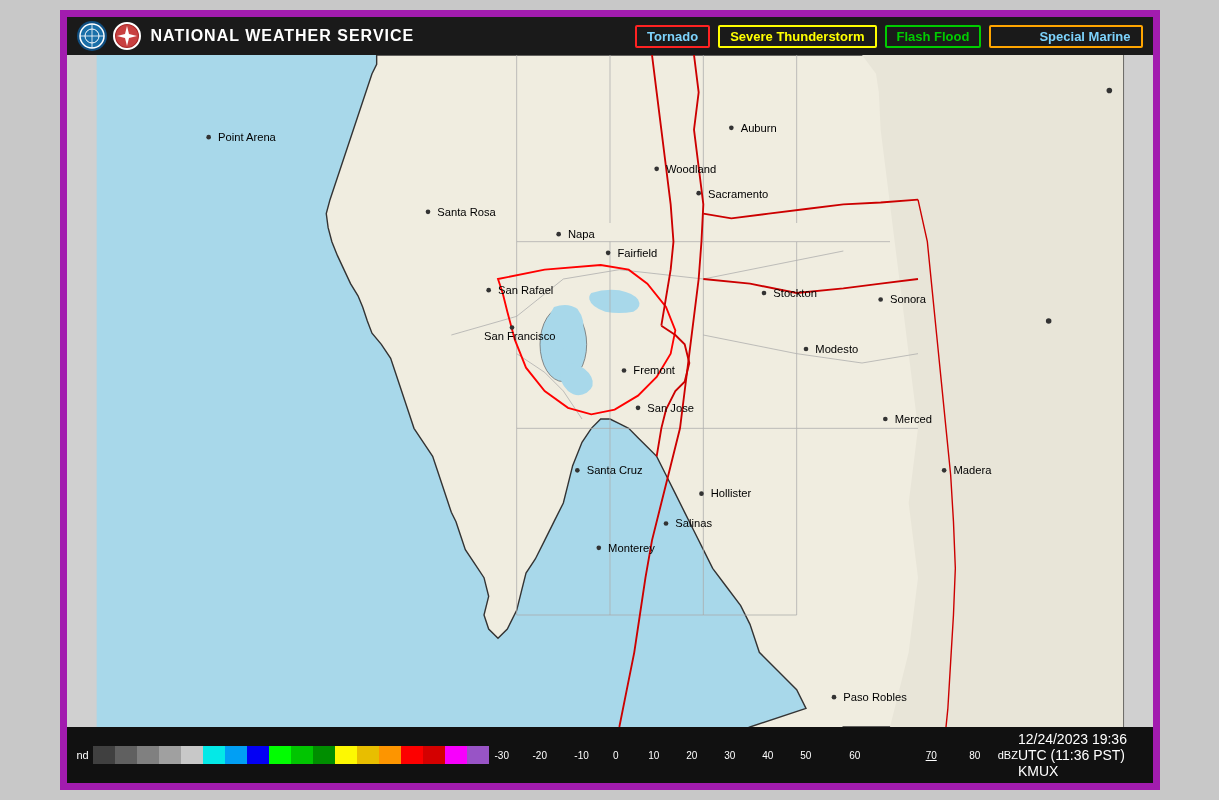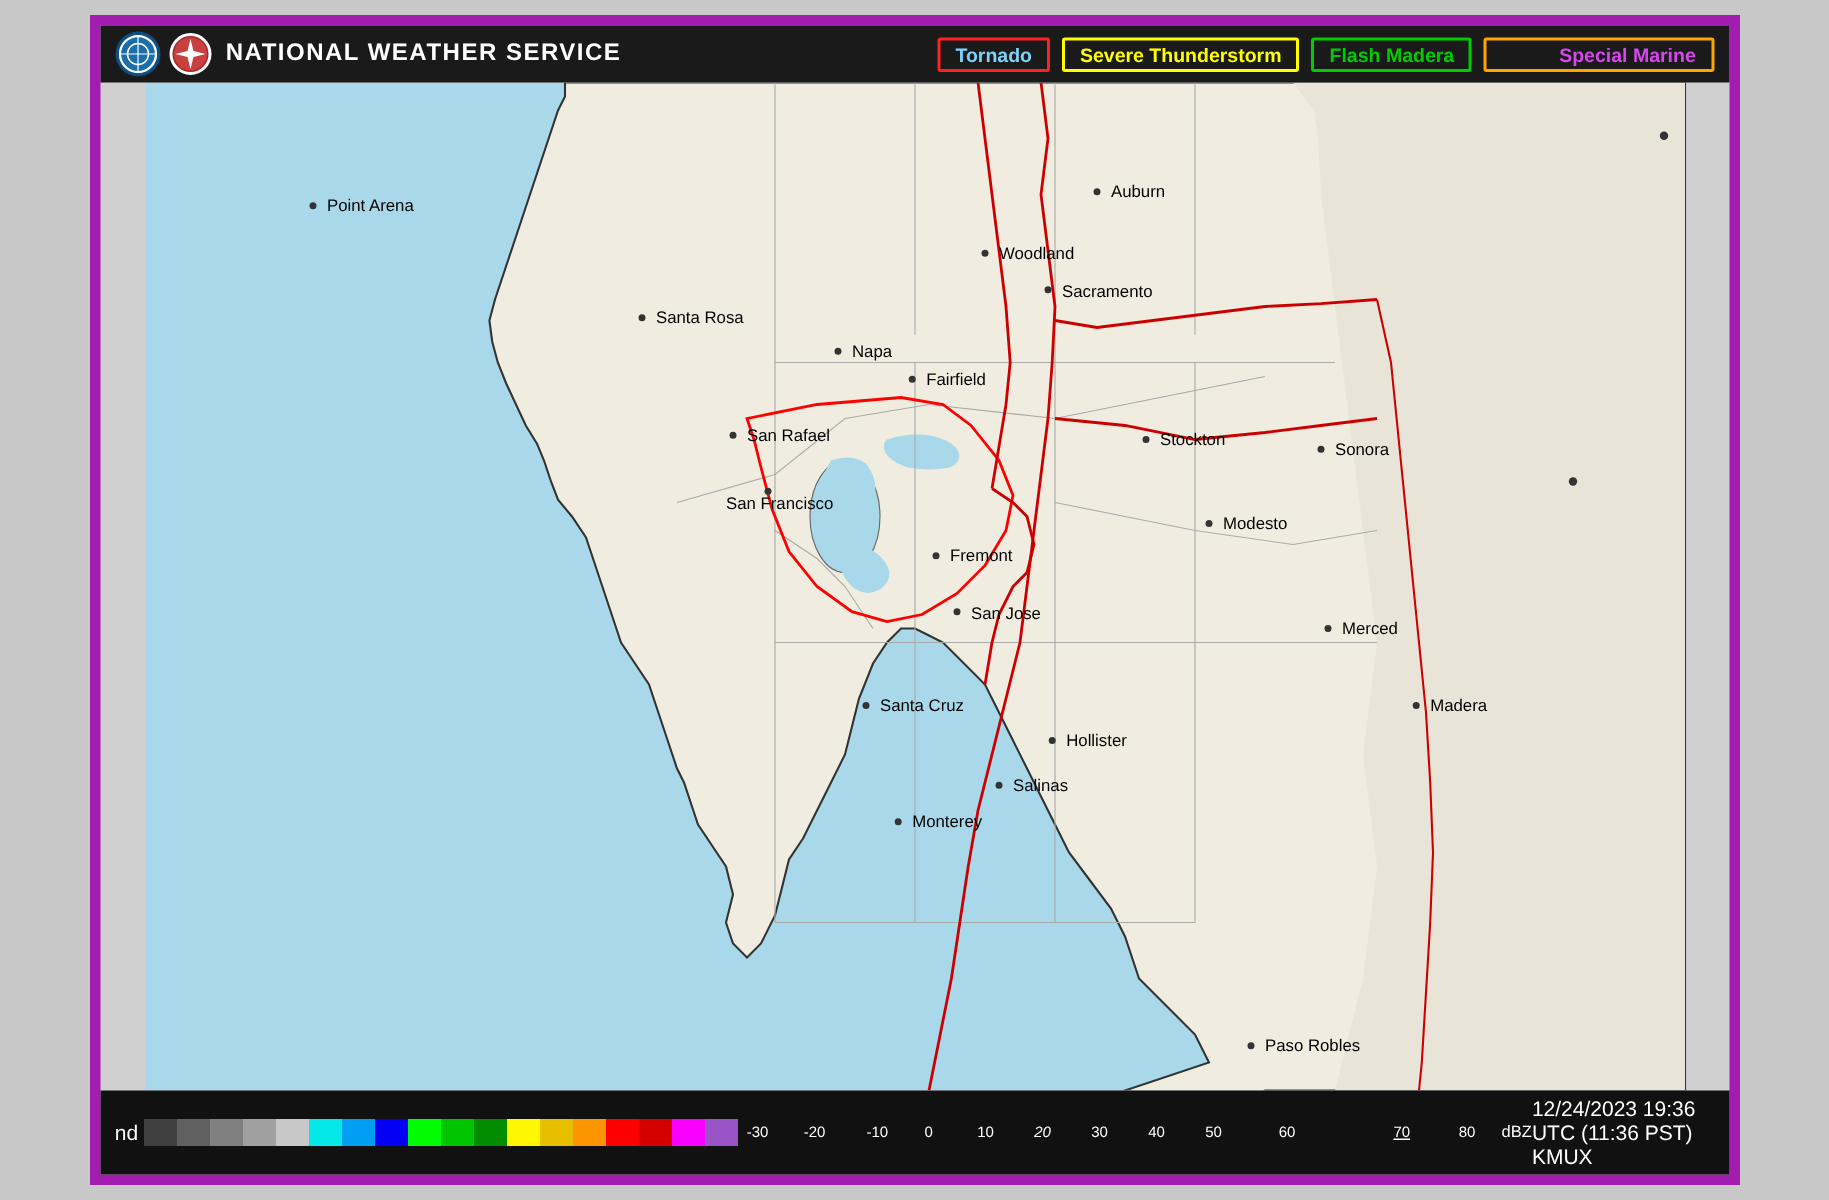--- a/index.html
+++ b/index.html
@@ -75,21 +75,21 @@
       border: 2px solid;
       padding: 2px 10px;
       font-size: 13px;
       font-weight: bold;
       color: white;
       border-radius: 2px;
     }
     .badge-tornado { border-color: #ff2222; color: #7dd3fc; }
     .badge-severe { border-color: #ffff00; color: #ffff00; }
     .badge-flash { border-color: #00cc00; color: #00cc00; }
-    .badge-marine { border-color: #ffa500; color: #d946ef; padding-left: 48px; }
+    .badge-marine { border-color: #ffa500; color: #7dd3fc; padding-left: 48px; }
 
     
     .map-area {
       flex: 1;
       position: relative;
       overflow: hidden;
     }
     .map-svg {
       width: 100%;
       height: 100%;
@@ -104,21 +104,21 @@
       gap: 0;
       z-index: 10;
     }
     .color-scale {
       display: flex;
       align-items: center;
       gap: 0;
     }
     .scale-label {
       color: white;
-      font-size: 14px;
+      font-size: 11px;
       margin-right: 4px;
     }
     .scale-blocks {
       display: flex;
       height: 18px;
     }
     .scale-block {
       width: 22px;
       height: 18px;
     }
@@ -147,21 +147,21 @@
         <svg width="24" height="24" viewBox="0 0 24 24">
           <circle cx="12" cy="12" r="11" fill="#c84040"></circle>
           <path d="M12 2 L14 10 L22 12 L14 14 L12 22 L10 14 L2 12 L10 10 Z" fill="white"></path>
         </svg>
       </div>
     </div>
     <span class="nws-title">NATIONAL WEATHER SERVICE</span>
     <div class="alert-badges">
       <span class="badge badge-tornado">Tornado</span>
       <span class="badge badge-severe">Severe Thunderstorm</span>
-      <span class="badge badge-flash">Flash Madera</span>
+      <span class="badge badge-flash">Flash Flood</span>
       <span class="badge badge-marine">Special Marine</span>
     </div>
   </div>
 
   <div class="map-area">
     <svg class="map-svg" viewBox="0 0 1100 720" xmlns="http://www.w3.org/2000/svg">
 
       <rect width="1100" height="720" fill="#a8d8ea"></rect>
 
       <polygon points="
@@ -331,21 +331,21 @@
         <div class="scale-block" style="background:#f800fd;"></div>
         <div class="scale-block" style="background:#9854c6;"></div>
       </div>
       <div style="display:flex; flex-direction:column; margin-left:2px;">
         <div style="display:flex; gap:16px; color:white; font-size:10px;">
           <span style="width:22px; text-align:center;">-30</span>
           <span style="width:22px; text-align:center;">-20</span>
           <span style="width:22px; text-align:right;">-10</span>
           <span style="width:22px; text-align:center;">0</span>
           <span style="width:22px; text-align:center;">10</span>
-          <span style="width:22px; text-align:center;font-style:italic;">20</span>
+          <span style="width:22px; text-align:center;">20</span>
           <span style="width:22px; text-align:center;">30</span>
           <span style="width:22px; text-align:center;">40</span>
           <span style="width:22px; text-align:center;">50</span>
           <span style="width:44px; text-align:center;">60</span>
           <span style="width:44px; text-align:right;text-decoration:underline;">70</span>
           <span style="width:44px; text-align:center;">80</span>
         </div>
       </div>
       <span style="color:white; font-size:11px; margin-left:1px;text-align:center;">dBZ</span>
     </div>

